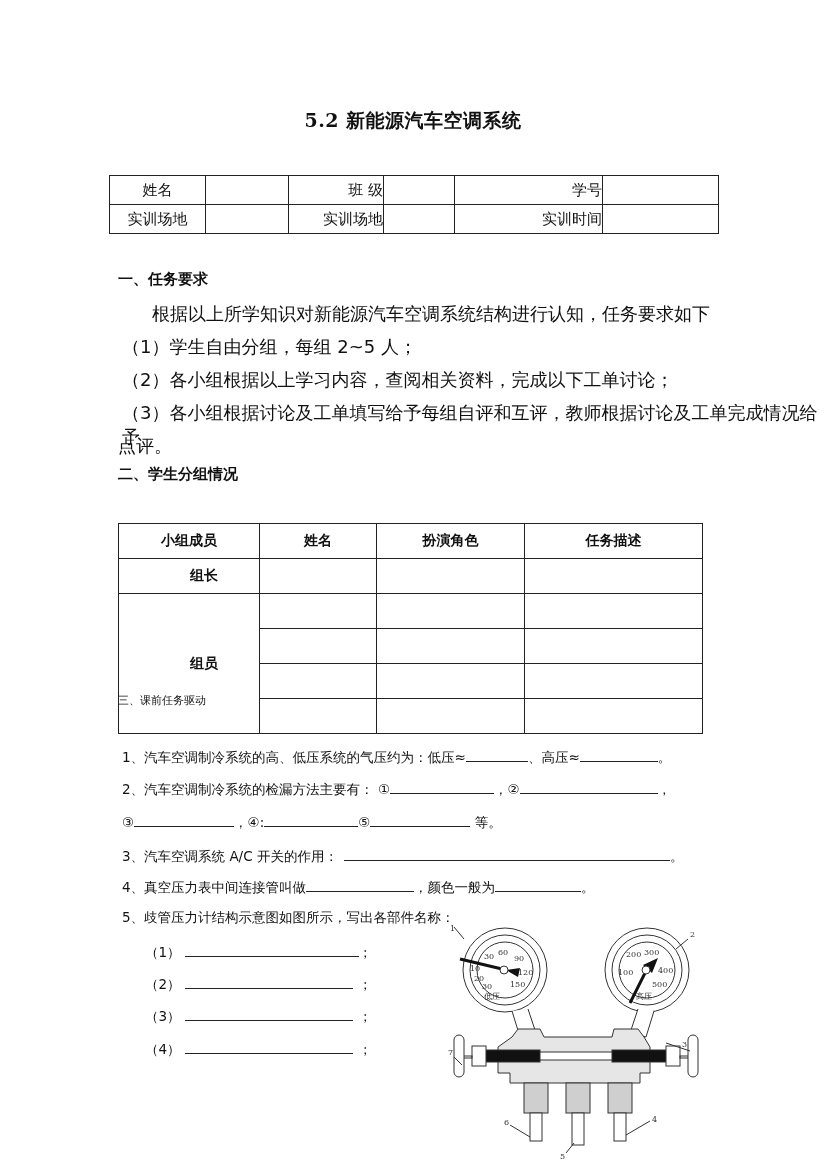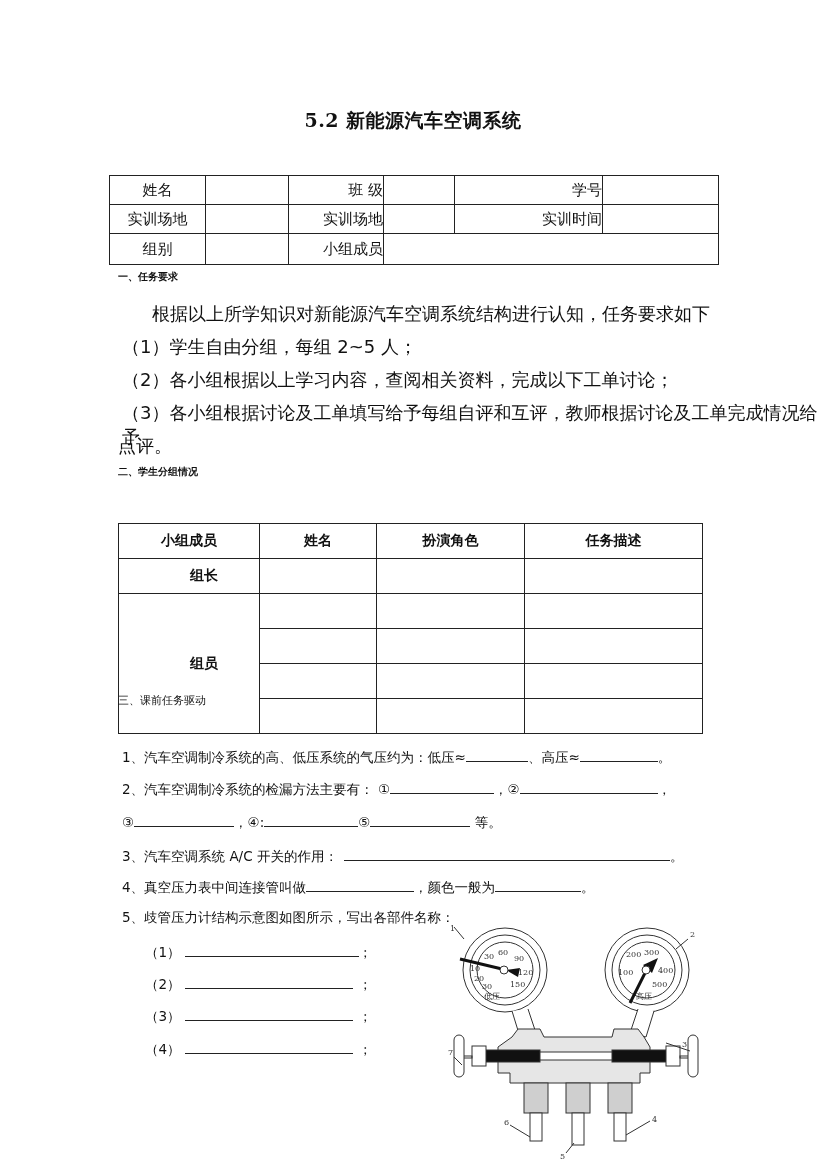--- a/index.html
+++ b/index.html
@@ -10,21 +10,21 @@
            font-family:"DejaVu Serif", "Liberation Serif", serif; letter-spacing:0.5px; }
   table { border-collapse:collapse; position:absolute;margin-top:32px; }
   table.info { left:109px; top:143px; width:610px; }
   table.info td { border:1px solid #222; height:28px; padding:0 0 0 0; font-size:15px;text-align:right; }
   table.info td.c { text-align:center; }
   table.info td.l { padding-left:10px; }
   table.group { left:118px; top:491px; width:585px; }
   table.group td, table.group th { border:1px solid #222; height:32px; font-size:14px; text-align:center; }
   table.group th { font-weight:bold; }
   table.group td.b { font-weight:bold;padding-left:31px; }
-  .h { font-size:10px; font-weight:bold; }
+  .h { font-size:15px; font-weight:bold; }
   .p { font-size:18px; }
   .u { display:inline-block; border-bottom:1px solid #222; height:14px; vertical-align:baseline; }
   .q { font-size:13.5px; white-space:nowrap; }
   .lbl { font-size:13.5px; white-space:nowrap; }
 </style>
 </head>
 <body>
 
 <div class="abs title">5.2 新能源汽车空调系统</div>
 
@@ -38,26 +38,20 @@
     <td class="l" style="width:137px">学号</td>
     <td></td>
   </tr>
   <tr>
     <td class="c">实训场地</td>
     <td></td>
     <td class="l">实训场地</td>
     <td></td>
     <td class="l">实训时间</td>
     <td></td>
-  </tr>
-  <tr>
-    <td class="c" style="height:30px">组别</td>
-    <td></td>
-    <td class="l">小组成员</td>
-    <td colspan="3"></td>
   </tr>
 </tbody>
   </table>
 
 <div class="abs h" style="left:118px; top:270px">一、任务要求</div>
 <div class="abs p" style="left:152px; top:302px">根据以上所学知识对新能源汽车空调系统结构进行认知，任务要求如下</div>
 <div class="abs p" style="left:122px; top:335px">（1）学生自由分组，每组 2~5 人；</div>
 <div class="abs p" style="left:122px; top:368px">（2）各小组根据以上学习内容，查阅相关资料，完成以下工单讨论；</div>
 <div class="abs p" style="left:122px; top:401px">（3）各小组根据讨论及工单填写给予每组自评和互评，教师根据讨论及工单完成情况给予</div>
 <div class="abs p" style="left:118px; top:434px">点评。</div>

